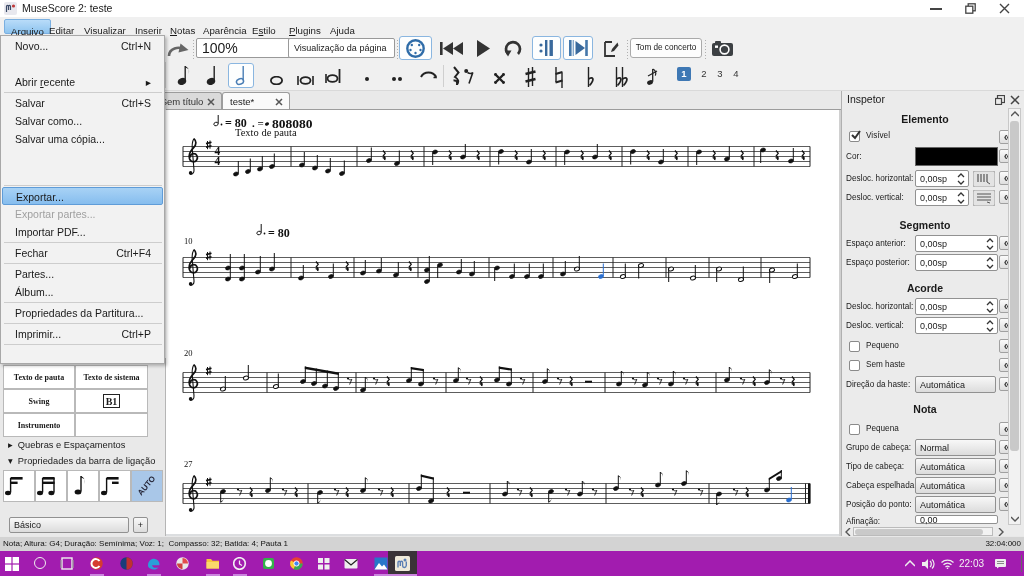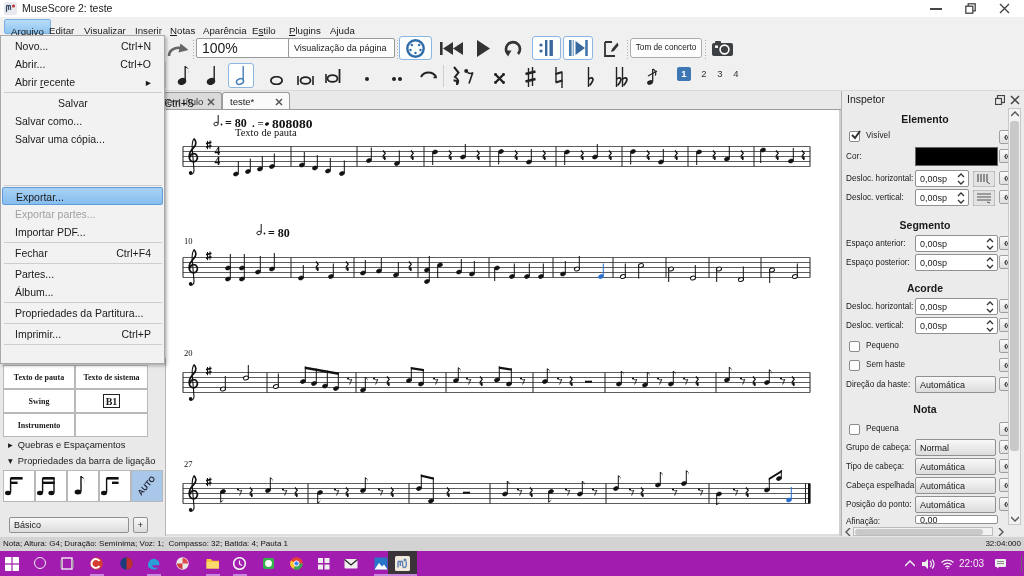--- a/index.html
+++ b/index.html
@@ -657,30 +657,26 @@
     </svg>
 <div class="abs" style="left:134px;top:117px;width:26px;height:22px;font-size:8px;font-weight:bold;color:#223;transform:rotate(-50deg);text-align:center;line-height:22px">AUTO</div>
 <div class="idrop" style="left:9px;top:159px;width:120px;height:16px;line-height:15px">Básico<svg class="chev" style="position:absolute;right:6px;top:5px" width="8" height="6"></svg></div>
 <div class="idrop" style="left:133px;top:159px;width:15px;height:16px;text-align:center;padding:0;line-height:14px">+</div>
 </div>
 <div class="abs" id="menu">
 <div class="mn" style="top:1px;">
       <span class="lbl">Novo...</span>
       <span class="sc">Ctrl+N</span>
     </div>
-<div class="mn" style="top:19px;">
-      <span class="lbl">Abrir...</span>
-      <span class="sc">Ctrl+O</span>
-    </div>
 <div class="mn" style="top:37px;">
       <span class="lbl">Abrir <u>r</u>ecente</span>
       <span class="sc">▸</span>
     </div>
 <div class="msep" style="top:56px"></div>
-<div class="mn" style="top:58px;margin-left:43px;">
+<div class="mn" style="top:58px;">
       <span class="lbl">Salvar</span>
       <span class="sc">Ctrl+S</span>
     </div>
 <div class="mn" style="top:76px;">
       <span class="lbl">Salvar como...</span>
       <span class="sc"></span>
     </div>
 <div class="mn" style="top:94px;">
       <span class="lbl">Salvar uma cópia...</span>
       <span class="sc"></span>

